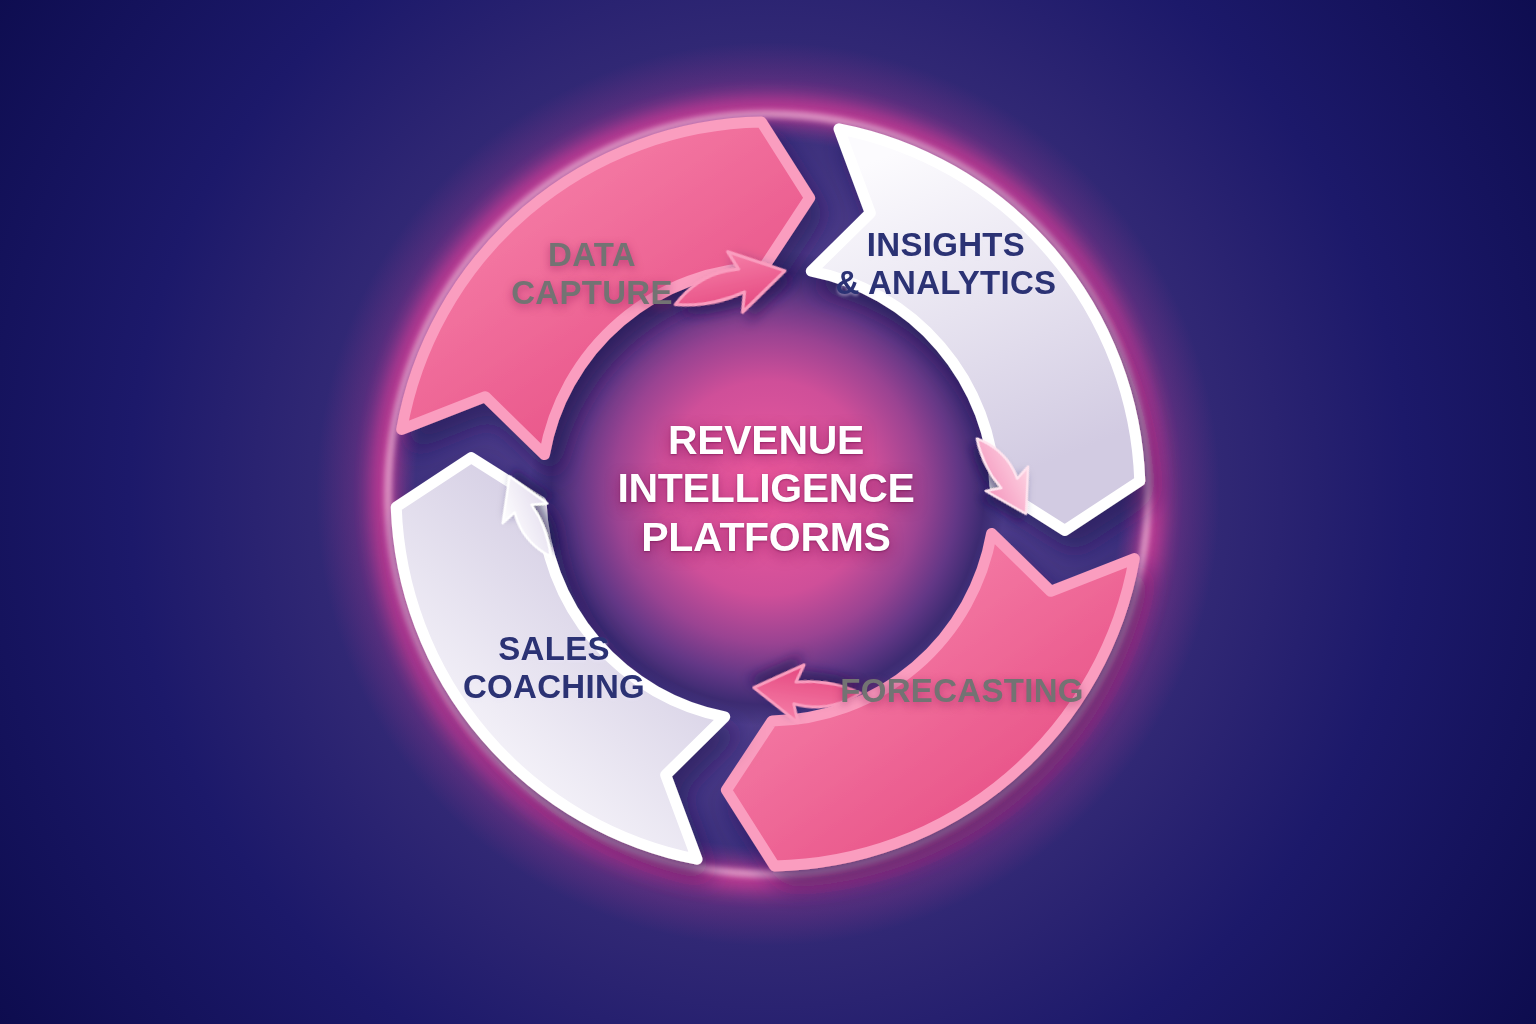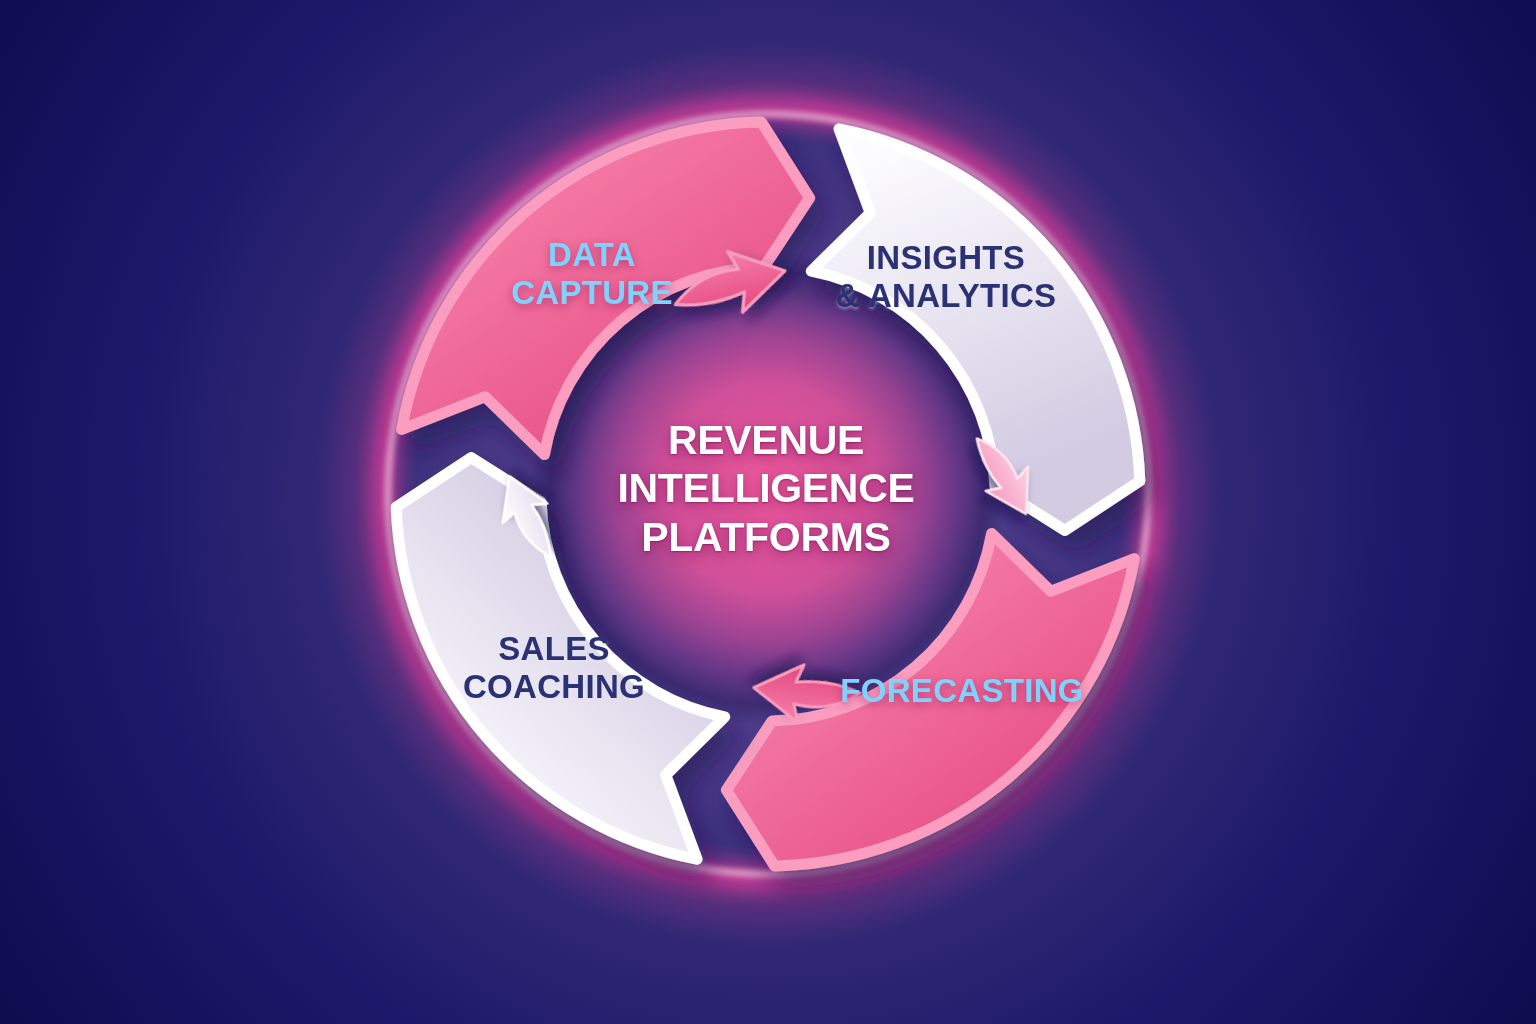--- a/index.html
+++ b/index.html
@@ -12,25 +12,25 @@
     position:absolute;inset:0;
     background:radial-gradient(circle 940px at 768px 494px,
       #7a58ab 0%, #53408f 22%, #342a76 45%, #1c196a 68%, #0d0c4e 100%);
   }
   #wheel-svg{position:absolute;left:0;top:0;}
   .lbl{
     position:absolute;transform:translate(-50%,-50%);
     text-align:center;font-weight:bold;white-space:pre-line;
     letter-spacing:.3px;line-height:1.14;user-select:none;
   }
-  .lbl-white{color:#7dd3fc;text-shadow:0 3px 8px rgba(150,25,90,.55);}
+  .lbl-white{color:#737373;text-shadow:0 3px 8px rgba(150,25,90,.55);}
   .lbl-navy{color:#2b3274;text-shadow:0 2px 3px rgba(235,230,250,.45);}
   .seg-lbl{font-size:33px;}
   #lbl-data{left:592px;top:274px;}
-  #lbl-insights{left:946px;top:277px;}
+  #lbl-insights{left:946px;top:264px;}
   #lbl-forecasting{left:962px;top:691px;text-align:right;}
   #lbl-sales{left:554px;top:668px;}
   #lbl-center{
     left:766px;top:489px;font-size:41px;letter-spacing:-.3px;
     color:#ffffff;line-height:1.18;
     text-shadow:0 4px 14px rgba(125,15,85,.6), 0 1px 2px rgba(90,10,60,.5);
   }
 </style>
 </head>
 <body>

